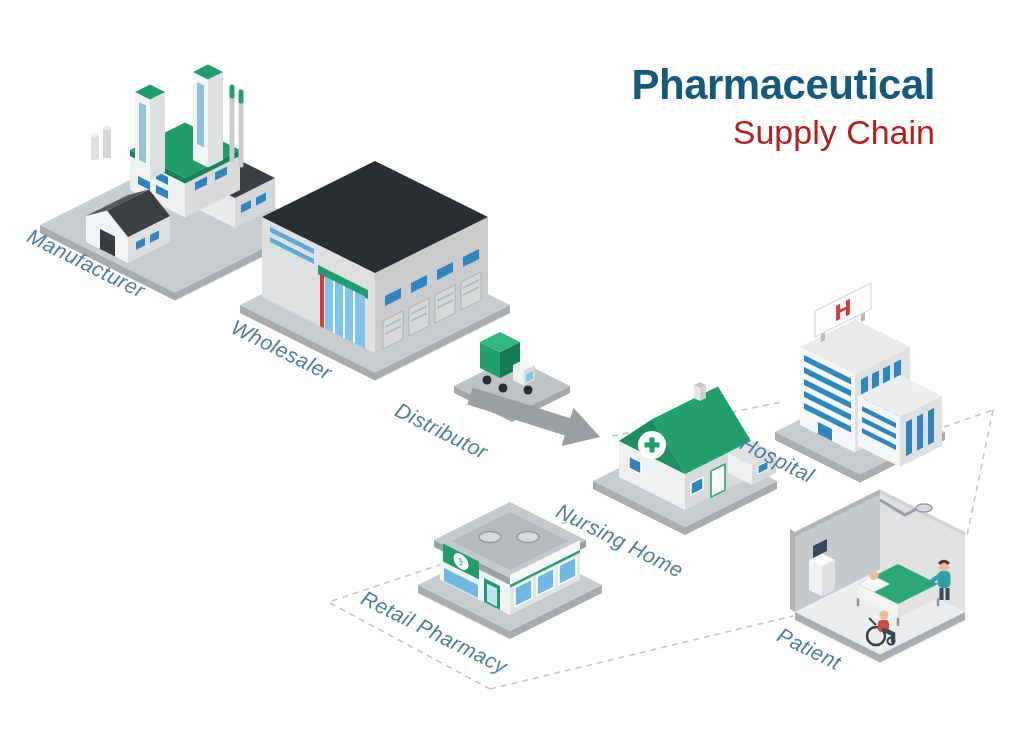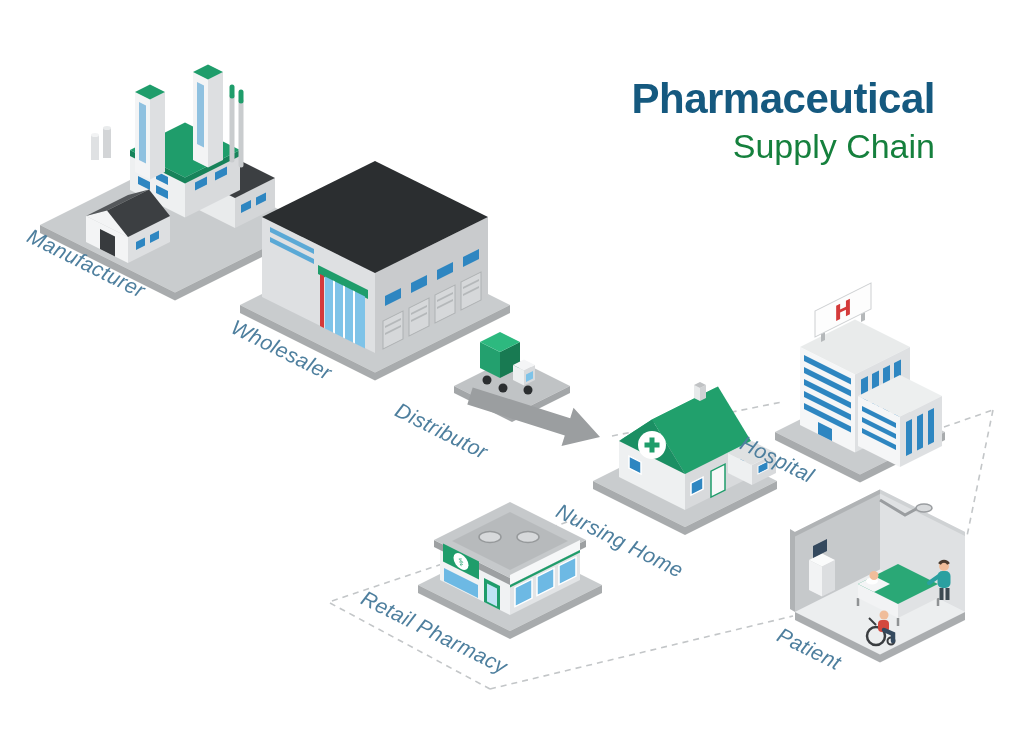--- a/index.html
+++ b/index.html
@@ -1,21 +1,21 @@
 <!DOCTYPE html>
 <html><head>
 <meta charset="utf-8">
 <style>
   html,body{margin:0;padding:0;background:#ffffff;}
   body{font-family:"Liberation Sans",sans-serif;}
   .scene{position:relative;width:1024px;height:751px;background:#ffffff;overflow:hidden;margin:0 auto;}
   .scene svg{position:absolute;left:0;top:0;}
-  .title-block{position:absolute;right:89px;top:78px;text-align:right;line-height:1;}
+  .title-block{position:absolute;right:89px;top:64px;text-align:right;line-height:1;}
   .title-line1{font-size:42px;font-weight:bold;color:#15597f;letter-spacing:-0.5px;}
-  .title-line2{font-size:34px;font-weight:400;color:#15803d;margin-top:9px;}
+  .title-line2{font-size:34px;font-weight:400;color:#b91c1c;margin-top:9px;}
   .iso-label{
     position:absolute;
     font-style:italic;
     color:#4e7f9e;
     font-size:21px;
     letter-spacing:0.4px;
     white-space:nowrap;
     transform:rotate(26.5deg);
     transform-origin:0 0;
   }

